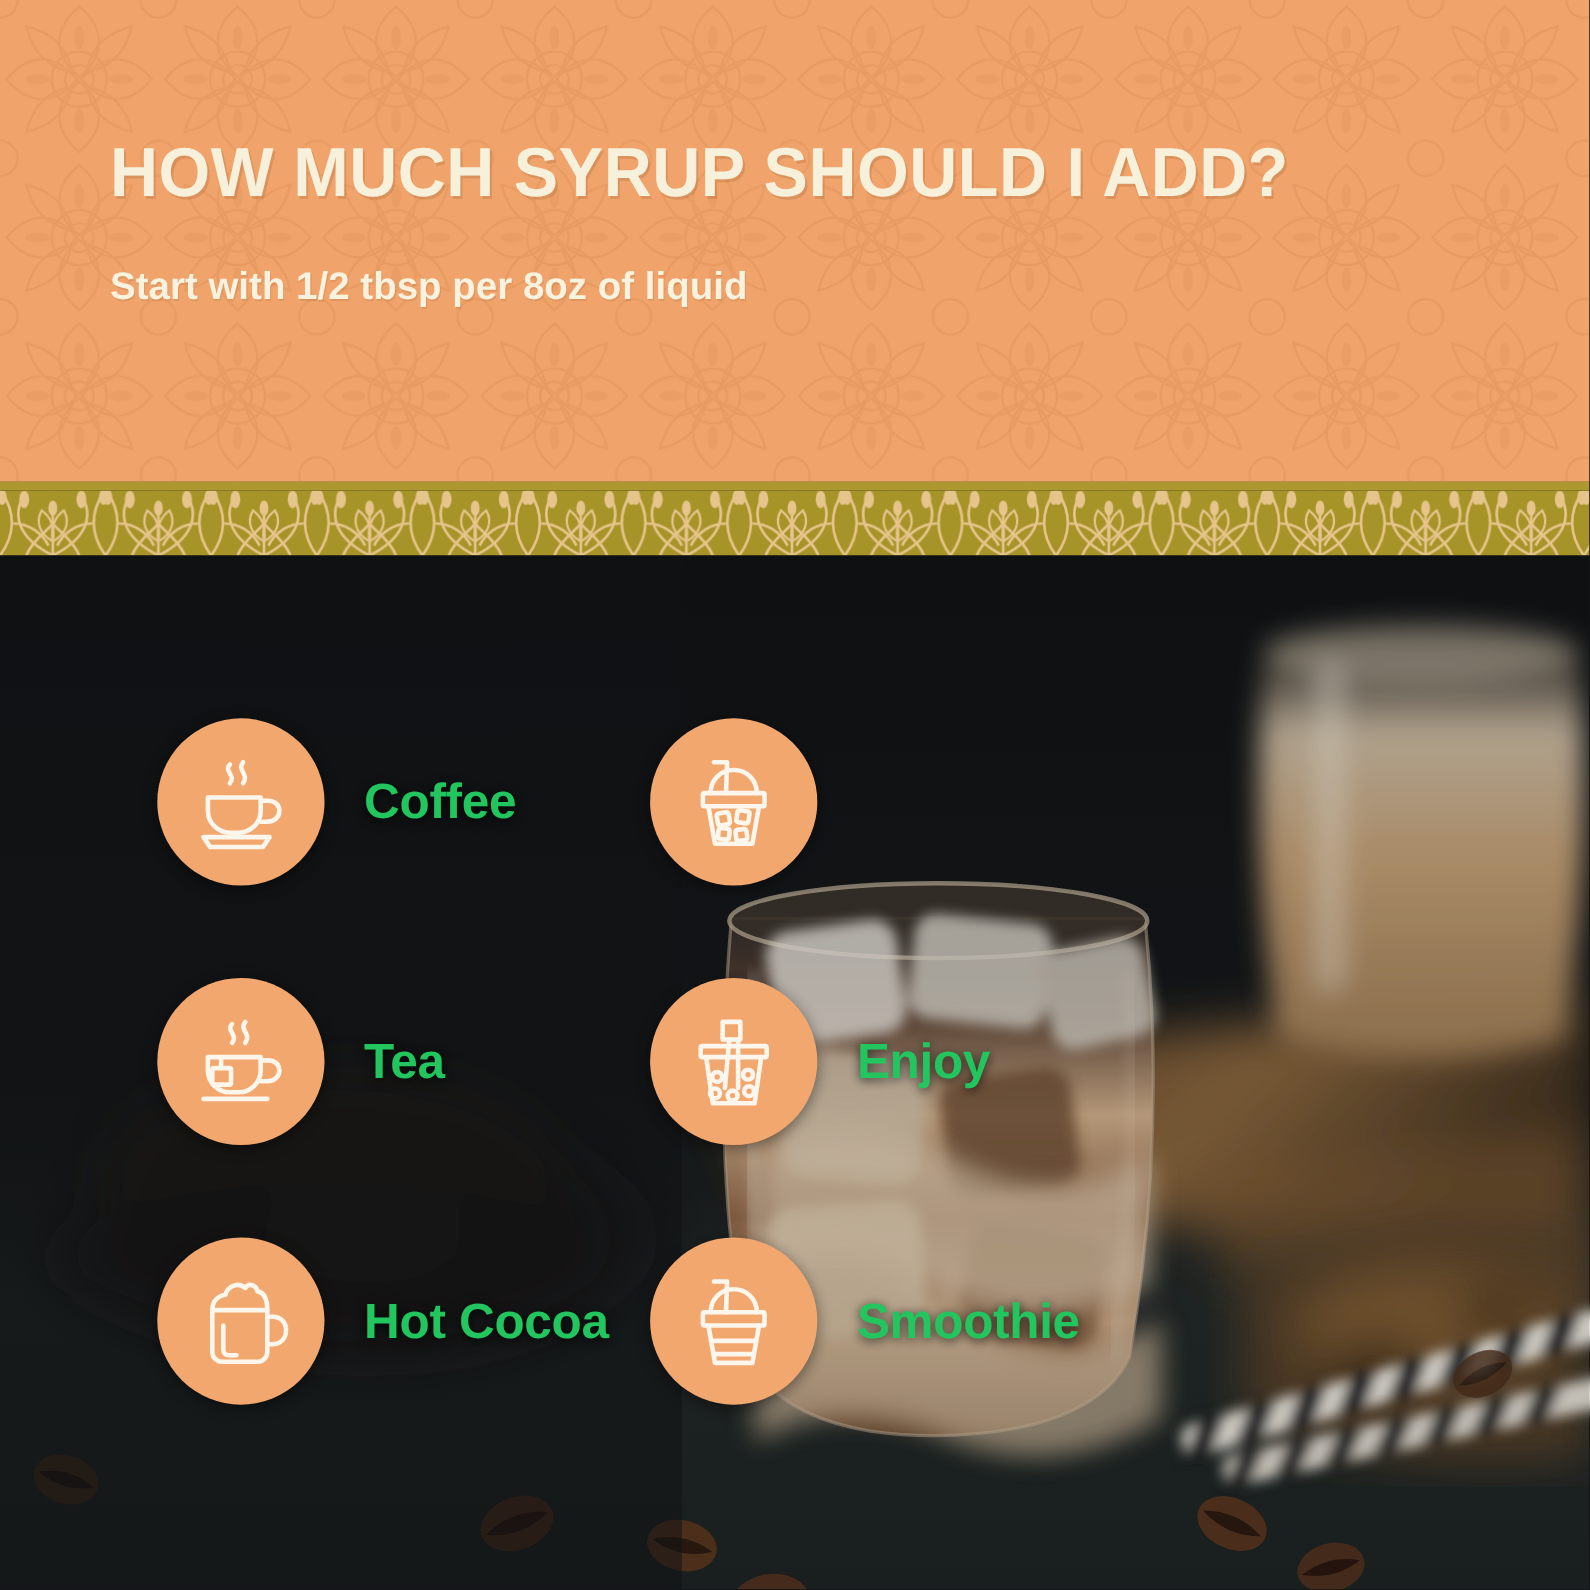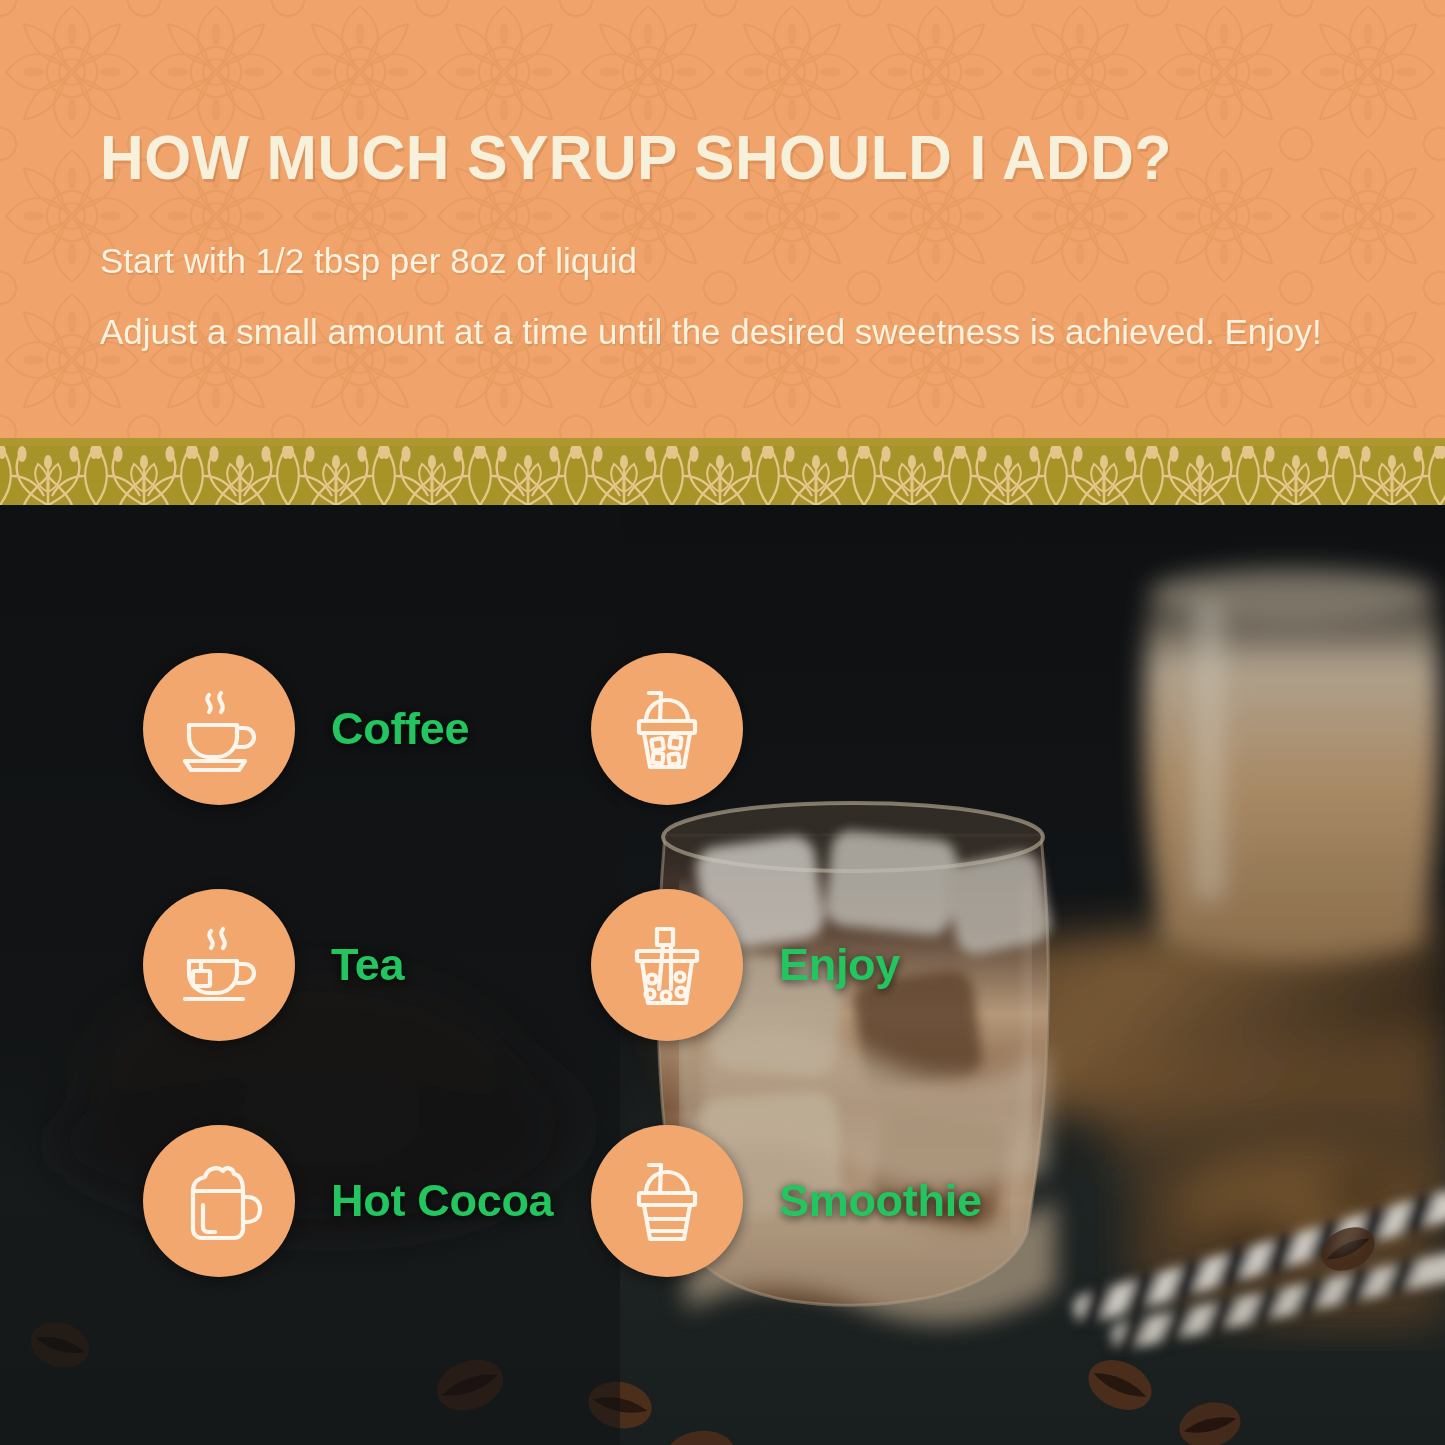--- a/index.html
+++ b/index.html
@@ -42,21 +42,21 @@
     color:#F7F0DA;
     line-height:1;
     text-shadow:2px 3px 0 rgba(170,100,50,.28);
     transform:scaleX(.96);
     transform-origin:left center;
     white-space:nowrap;
   }
 
   .subtitle {
     font-size:35px;
-    font-weight:400;
+    font-weight:700;
     color:#F8F2DE;
     line-height:1;
     white-space:nowrap;
     text-shadow:1px 2px 0 rgba(170,100,50,.22);
   }
   .sub1 { margin-top:54px; }
   .sub2 { margin-top:36px; }
 
   
   .band-rule {
@@ -145,21 +145,20 @@
             <ellipse cx="110" cy="72" rx="11" ry="4.5"></ellipse>
           </g>
         </pattern>
       </defs>
       <rect width="1445" height="438" fill="url(#mandala)"></rect>
     </svg>
 
     <div class="header-inner">
       <div class="title">HOW MUCH SYRUP SHOULD I ADD?</div>
       <div class="subtitle sub1">Start with 1/2 tbsp per 8oz of liquid</div>
-      <div class="subtitle sub2">Adjust a small amount at a time until the desired sweetness is achieved. Enjoy!</div>
     </div>
   </div>
 
   <div class="band-rule"></div>
   <div class="band">
     <svg class="band-pattern" width="1445" height="59" viewBox="0 0 1445 59" preserveAspectRatio="none">
       <defs>
         <pattern id="leafband" x="0" y="0" width="96" height="59" patternUnits="userSpaceOnUse">
           <g fill="none" stroke="#E6C58C" stroke-width="2.4">
             <path d="M48 59 C 18 44, 10 24, 22 4"></path>

